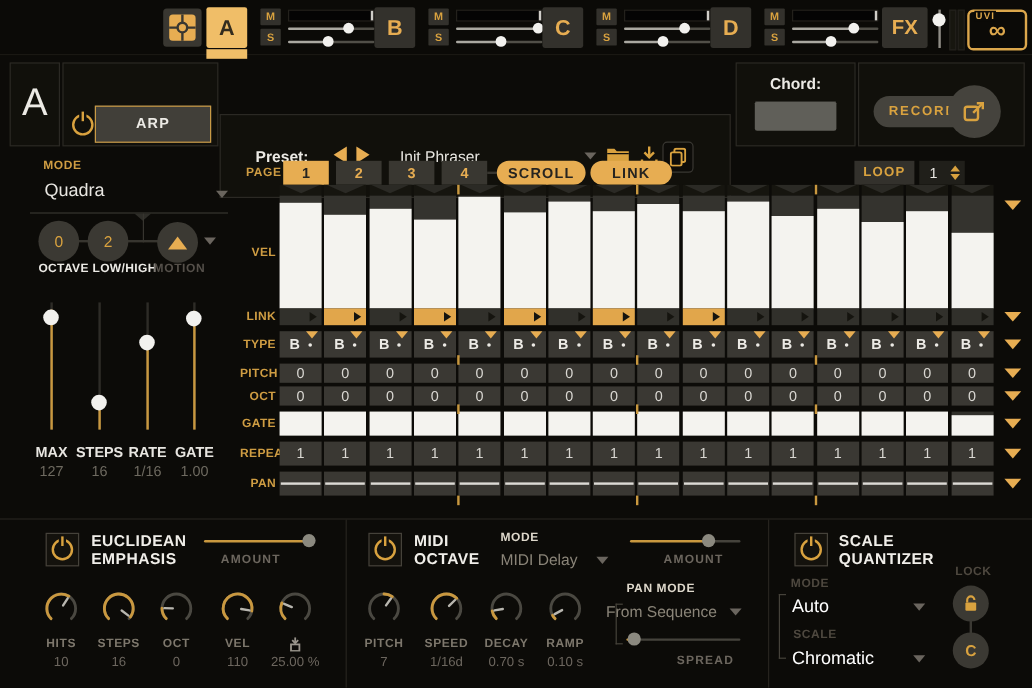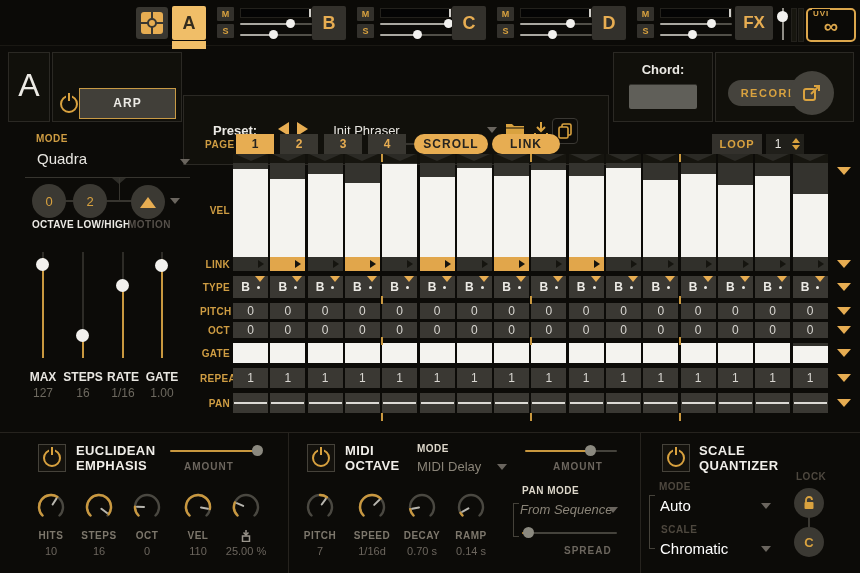--- a/index.html
+++ b/index.html
@@ -774,25 +774,25 @@
       </svg><div class="klabel">SPEED</div><div class="kvalue">1/16d</div></div>
     <div class="knob" style="left: 394px; top: 492px;"><svg width="30" height="30" viewBox="0 0 30 30">
         <path d="M6.5 23.5 A12 12 0 1 1 23.5 23.5" fill="none" stroke="#4a4841" stroke-width="2.4" stroke-linecap="round"></path>
         <path d="M6.5 23.5 A12 12 0 0 1 3.2 17.1" fill="none" stroke="#c9983f" stroke-width="2.4" stroke-linecap="round"></path>
         <line x1="12.0" y1="15.5" x2="5.1" y2="16.7" stroke="#b8b6af" stroke-width="2" stroke-linecap="round"></line>
       </svg><div class="klabel">DECAY</div><div class="kvalue">0.70 s</div></div>
     <div class="knob" style="left: 443px; top: 492px;"><svg width="30" height="30" viewBox="0 0 30 30">
         <path d="M6.5 23.5 A12 12 0 1 1 23.5 23.5" fill="none" stroke="#4a4841" stroke-width="2.4" stroke-linecap="round"></path>
         <path d="M6.5 23.5 A12 12 0 0 1 4.5 20.8" fill="none" stroke="#c9983f" stroke-width="2.4" stroke-linecap="round"></path>
         <line x1="12.4" y1="16.4" x2="6.2" y2="19.8" stroke="#b8b6af" stroke-width="2" stroke-linecap="round"></line>
-      </svg><div class="klabel">RAMP</div><div class="kvalue">0.14 s</div></div>
+      </svg><div class="klabel">RAMP</div><div class="kvalue">0.10 s</div></div>
   </div>
 <div class="mode-label" style="left:522px;top:485px;">PAN MODE</div>
 <div class="bracket" style="left:513px;top:503px;height:32px;"></div>
-<div class="dd-value" style="left:520px;top:502px;font-style:italic;">From Sequence</div>
+<div class="dd-value" style="left:505px;top:502px;">From Sequence</div>
 <div class="caret abs" style="left:608px;top:507px;"></div>
 <div class="aslider" id="spread" style="left:522px;top:527px;width:95px;">
   <i class="line" style="background: linear-gradient(to right, rgb(201, 152, 63) 7%, rgb(69, 67, 60) 7%);"></i>
     <i class="dot" style="left: calc(7% - 6px);"></i>
 </div>
 <div class="dim-label" style="left:564px;top:545px;">SPREAD</div>
 
 <div class="pwr-box" style="left:662px;top:444px;">
     <i class="pwr" style="background:#14120d;"></i>
   </div>

